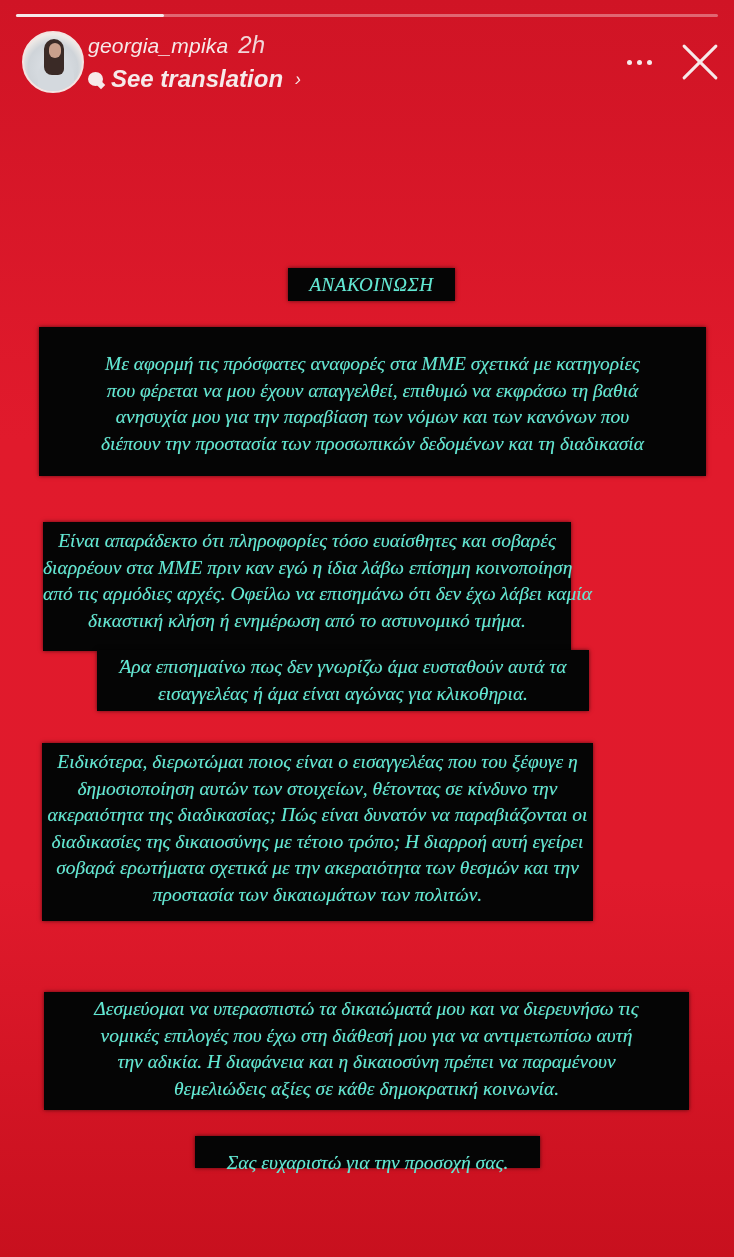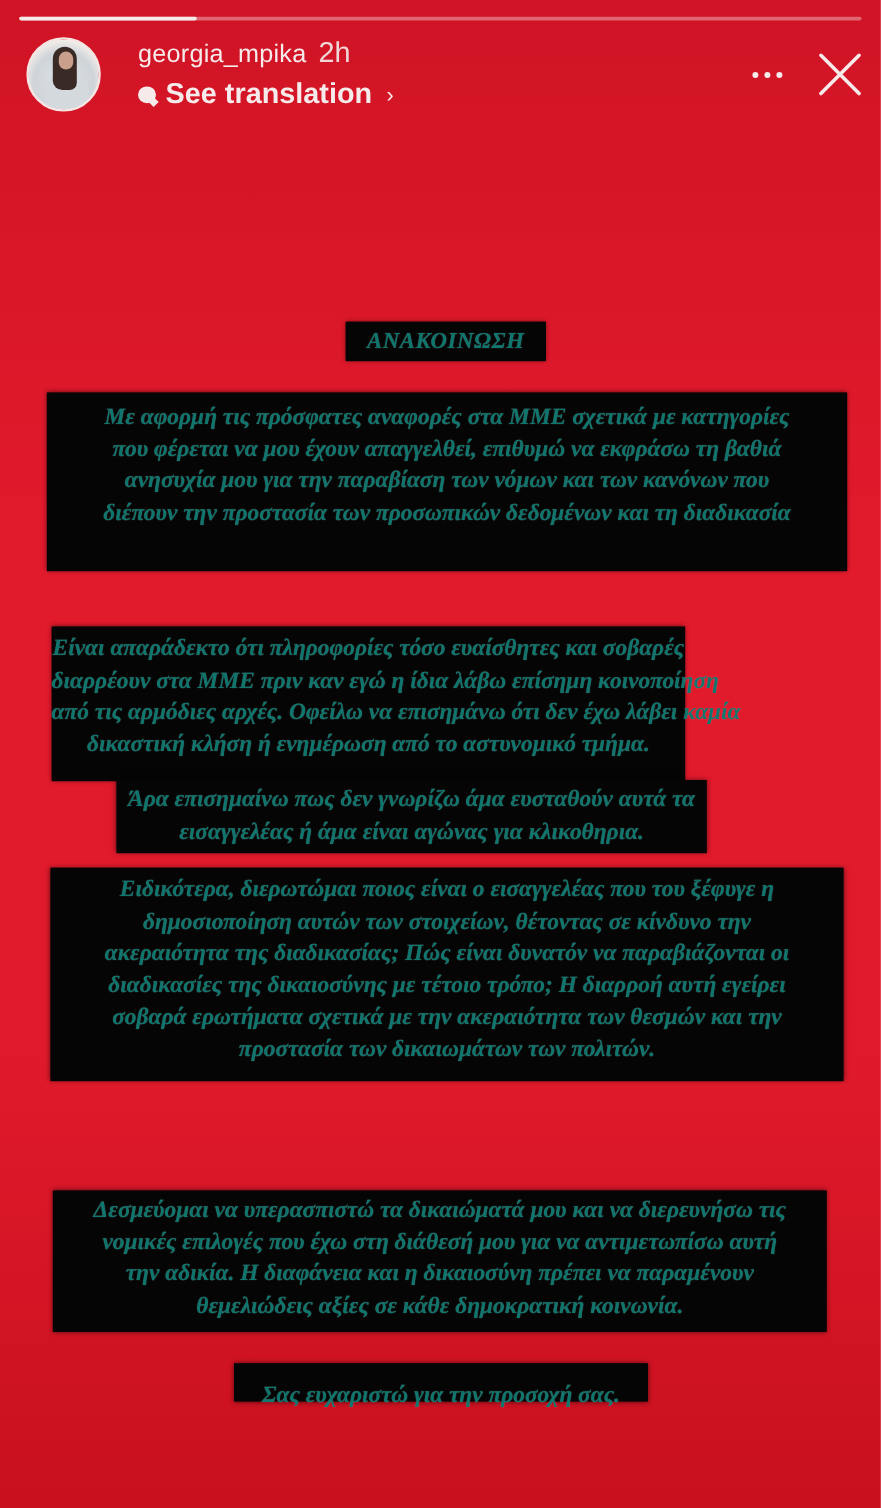--- a/index.html
+++ b/index.html
@@ -31,21 +31,21 @@
       background: #3a2a26; border-radius: 10px 10px 6px 8px;
     }
     .avatar .face {
       position: absolute; left: 25px; top: 10px; width: 12px; height: 15px;
       background: #c9a08c; border-radius: 6px;
     }
     .avatar .body {
       position: absolute; left: 14px; top: 28px; width: 36px; height: 36px;
       background: #d4d9de; border-radius: 14px 14px 4px 4px;
     }
-    .user-info { margin-left: 31px; color: #f6eaea; }
+    .user-info { margin-left: 4px; color: #f6eaea; font-style: italic; }
     .user-line { display: flex; align-items: baseline; gap: 10px; }
     .username { font-size: 21px; font-weight: 400; letter-spacing: 0.2px; }
     .time { font-size: 24px; color: #f1d6d8; }
     .translate-line { display: flex; align-items: center; margin-top: 6px; gap: 8px; }
     .bubble-icon {
       width: 15px; height: 14px; background: #f6eaea; border-radius: 50%;
       position: relative;
     }
     .bubble-icon::after {
       content: ""; position: absolute; right: -1px; bottom: -2px;
@@ -58,33 +58,32 @@
     .more-icon span { width: 5px; height: 5px; background: #f6eaea; border-radius: 50%; display: block; }
     .close-icon { width: 40px; height: 40px; position: relative; cursor: pointer; }
     .close-icon::before, .close-icon::after {
       content: ""; position: absolute; left: 50%; top: 50%;
       width: 48px; height: 3px; background: #f6eaea; border-radius: 2px;
     }
     .close-icon::before { transform: translate(-50%, -50%) rotate(45deg); }
     .close-icon::after { transform: translate(-50%, -50%) rotate(-45deg); }
 
     .box {
-      position: absolute; background: #050505; color: #0f766e;
+      position: absolute; background: #050505; color: #5eead4;
       font-family: "Liberation Serif", serif; font-style: italic;
       text-align: center; font-size: 19.5px; line-height: 26.5px;
       box-shadow: 0 0 4px rgba(0,0,0,0.6);
       text-shadow: 0 0 1px rgba(255,255,255,0.3);
-      font-weight: bold;
     }
     .box .line { display: block; white-space: nowrap; }
     #title-box { left: 288px; top: 268px; width: 167px; height: 33px; font-size: 19px; line-height: 33px; letter-spacing: 0.5px; }
-    #p1 { left: 39px; top: 327px; width: 667px; height: 149px; padding-top: 8px; }
+    #p1 { left: 39px; top: 327px; width: 667px; height: 149px; padding-top: 24px; }
     #p2 { left: 43px; top: 503px; width: 528px; height: 129px; padding-top: 6px; margin-top: 19px; }
     #p3 { left: 97px; top: 650px; width: 492px; height: 61px; padding-top: 4px; }
-    #p4 { left: 42px; top: 723px; width: 661px; height: 178px; padding-top: 6px; }
+    #p4 { left: 42px; top: 743px; width: 551px; height: 178px; padding-top: 6px; }
     #p5 { left: 44px; top: 992px; width: 645px; height: 118px; padding-top: 4px; }
     #p6 { left: 195px; top: 1136px; width: 345px; height: 32px; padding-top: 14px; }
   </style>
 </head>
 <body>
 
 <div class="progress-track">
   <div class="progress-fill"></div>
 </div>
 

